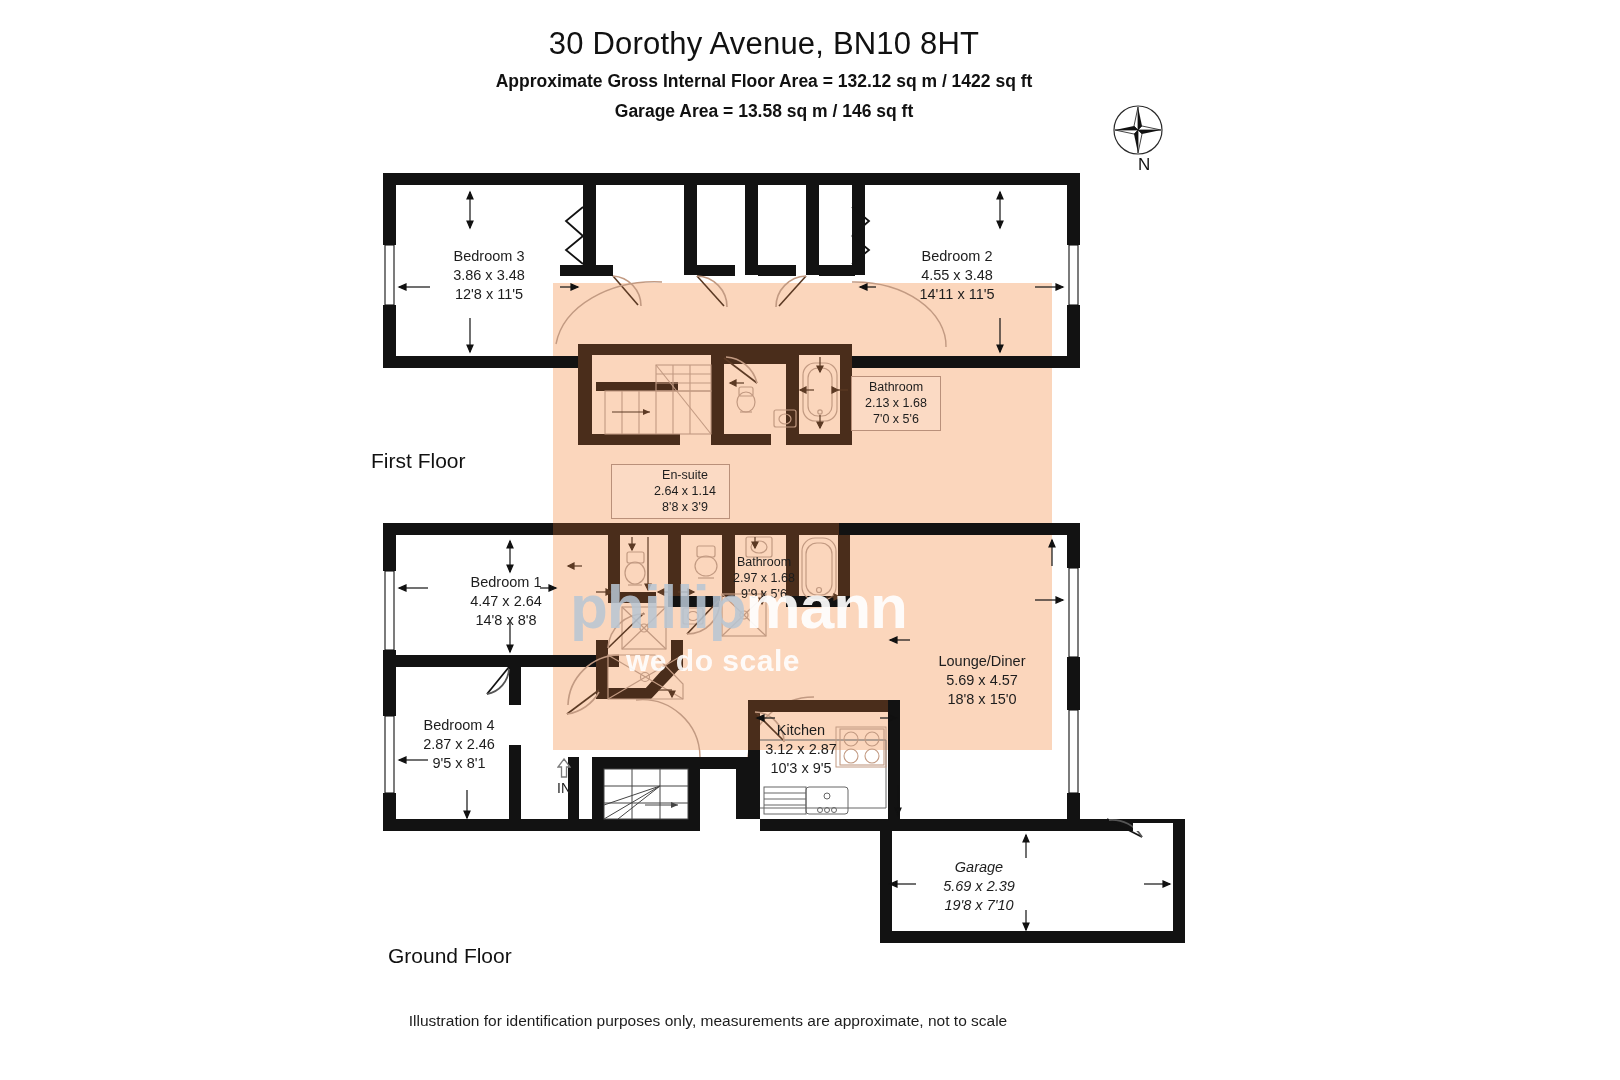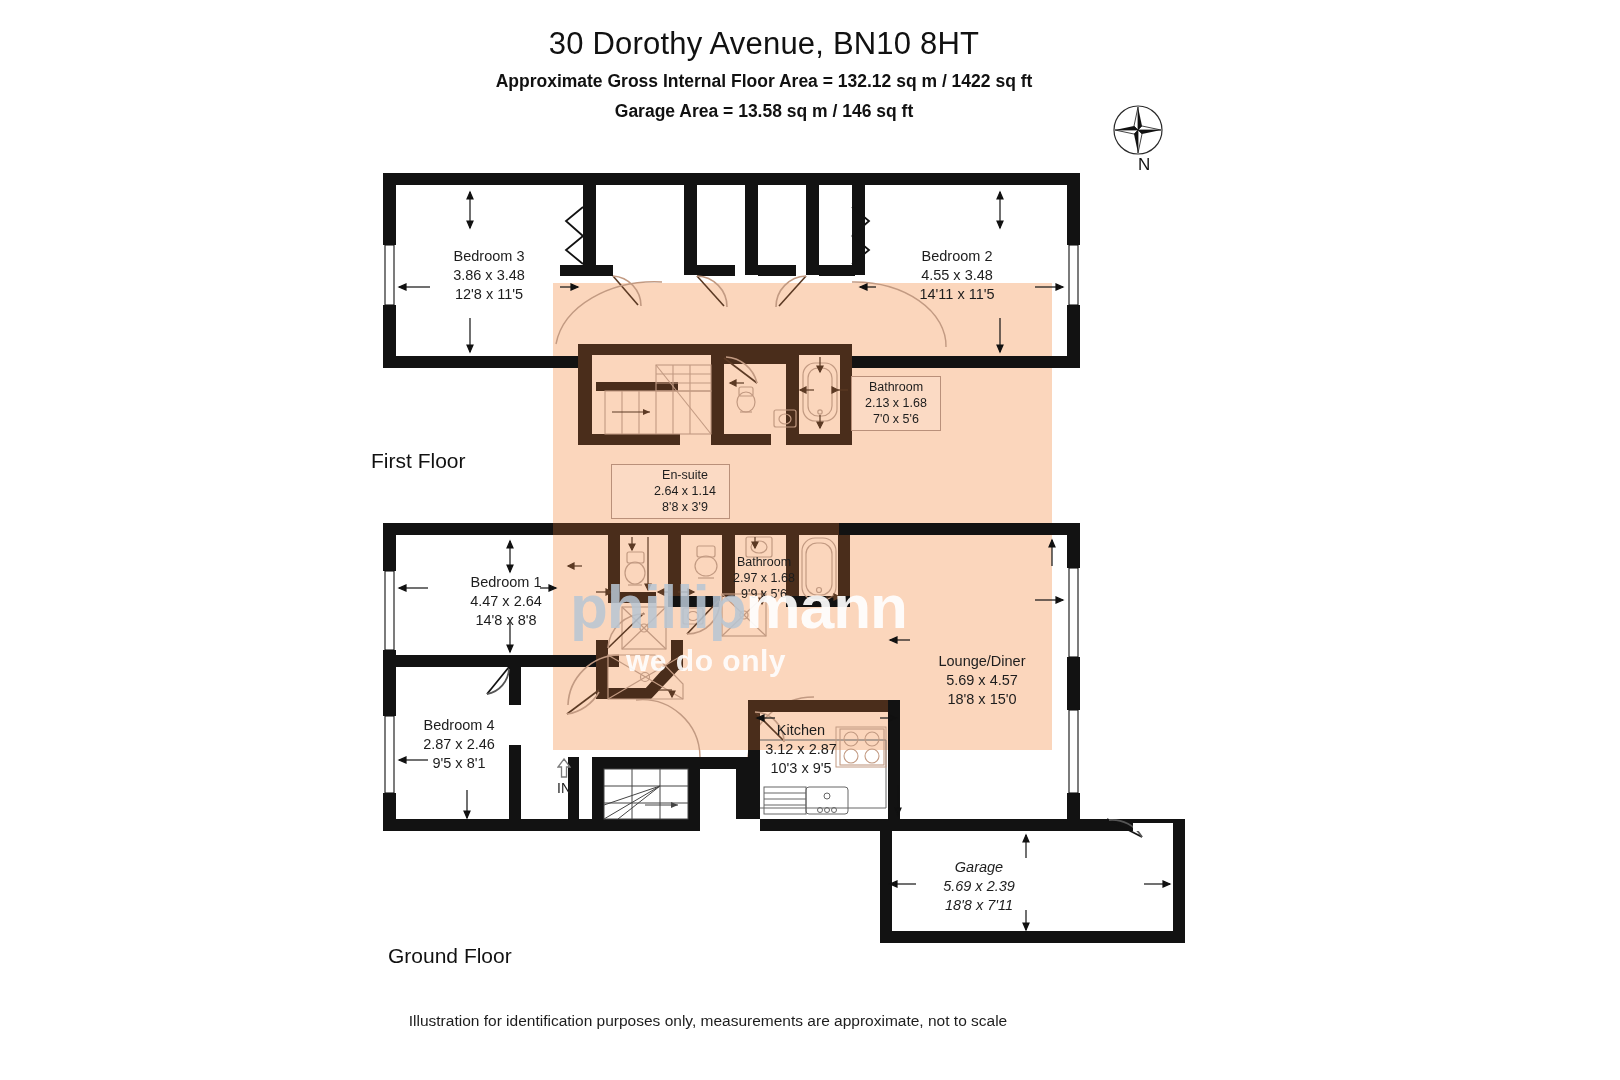--- a/index.html
+++ b/index.html
@@ -502,30 +502,30 @@
 
   <div class="rlabel" style="left:748px;top:721px;width:106px;">
     <span class="nm">Kitchen</span>
     <span class="d1">3.12 x 2.87</span>
     <span class="d2">10'3 x 9'5</span>
   </div>
 
   <div class="rlabel" style="left:922px;top:858px;width:114px;font-style:italic;">
     <span class="nm">Garage</span>
     <span class="d1">5.69 x 2.39</span>
-    <span class="d2">18'8 x 7'11</span>
+    <span class="d2">19'8 x 7'10</span>
   </div>
 
   <div class="in-mark">
     <svg class="in-arrow" viewBox="0 0 14 20">
       <path d="M7 1 L13 9 L9.5 9 L9.5 19 L4.5 19 L4.5 9 L1 9 Z" fill="none" stroke="#7a7a7a" stroke-width="1.3"></path>
     </svg>
     <span>IN</span>
   </div>
 
   <div class="wm">
     <div class="wm-main"><span class="wm-a">phillip</span><span class="wm-b">mann</span></div>
-    <div class="wm-sub">we do only</div>
+    <div class="wm-sub">we do scale</div>
   </div>
 
   <div class="footer">Illustration for identification purposes only, measurements are approximate, not to scale</div>
 
 </div>
 
 </body></html>

